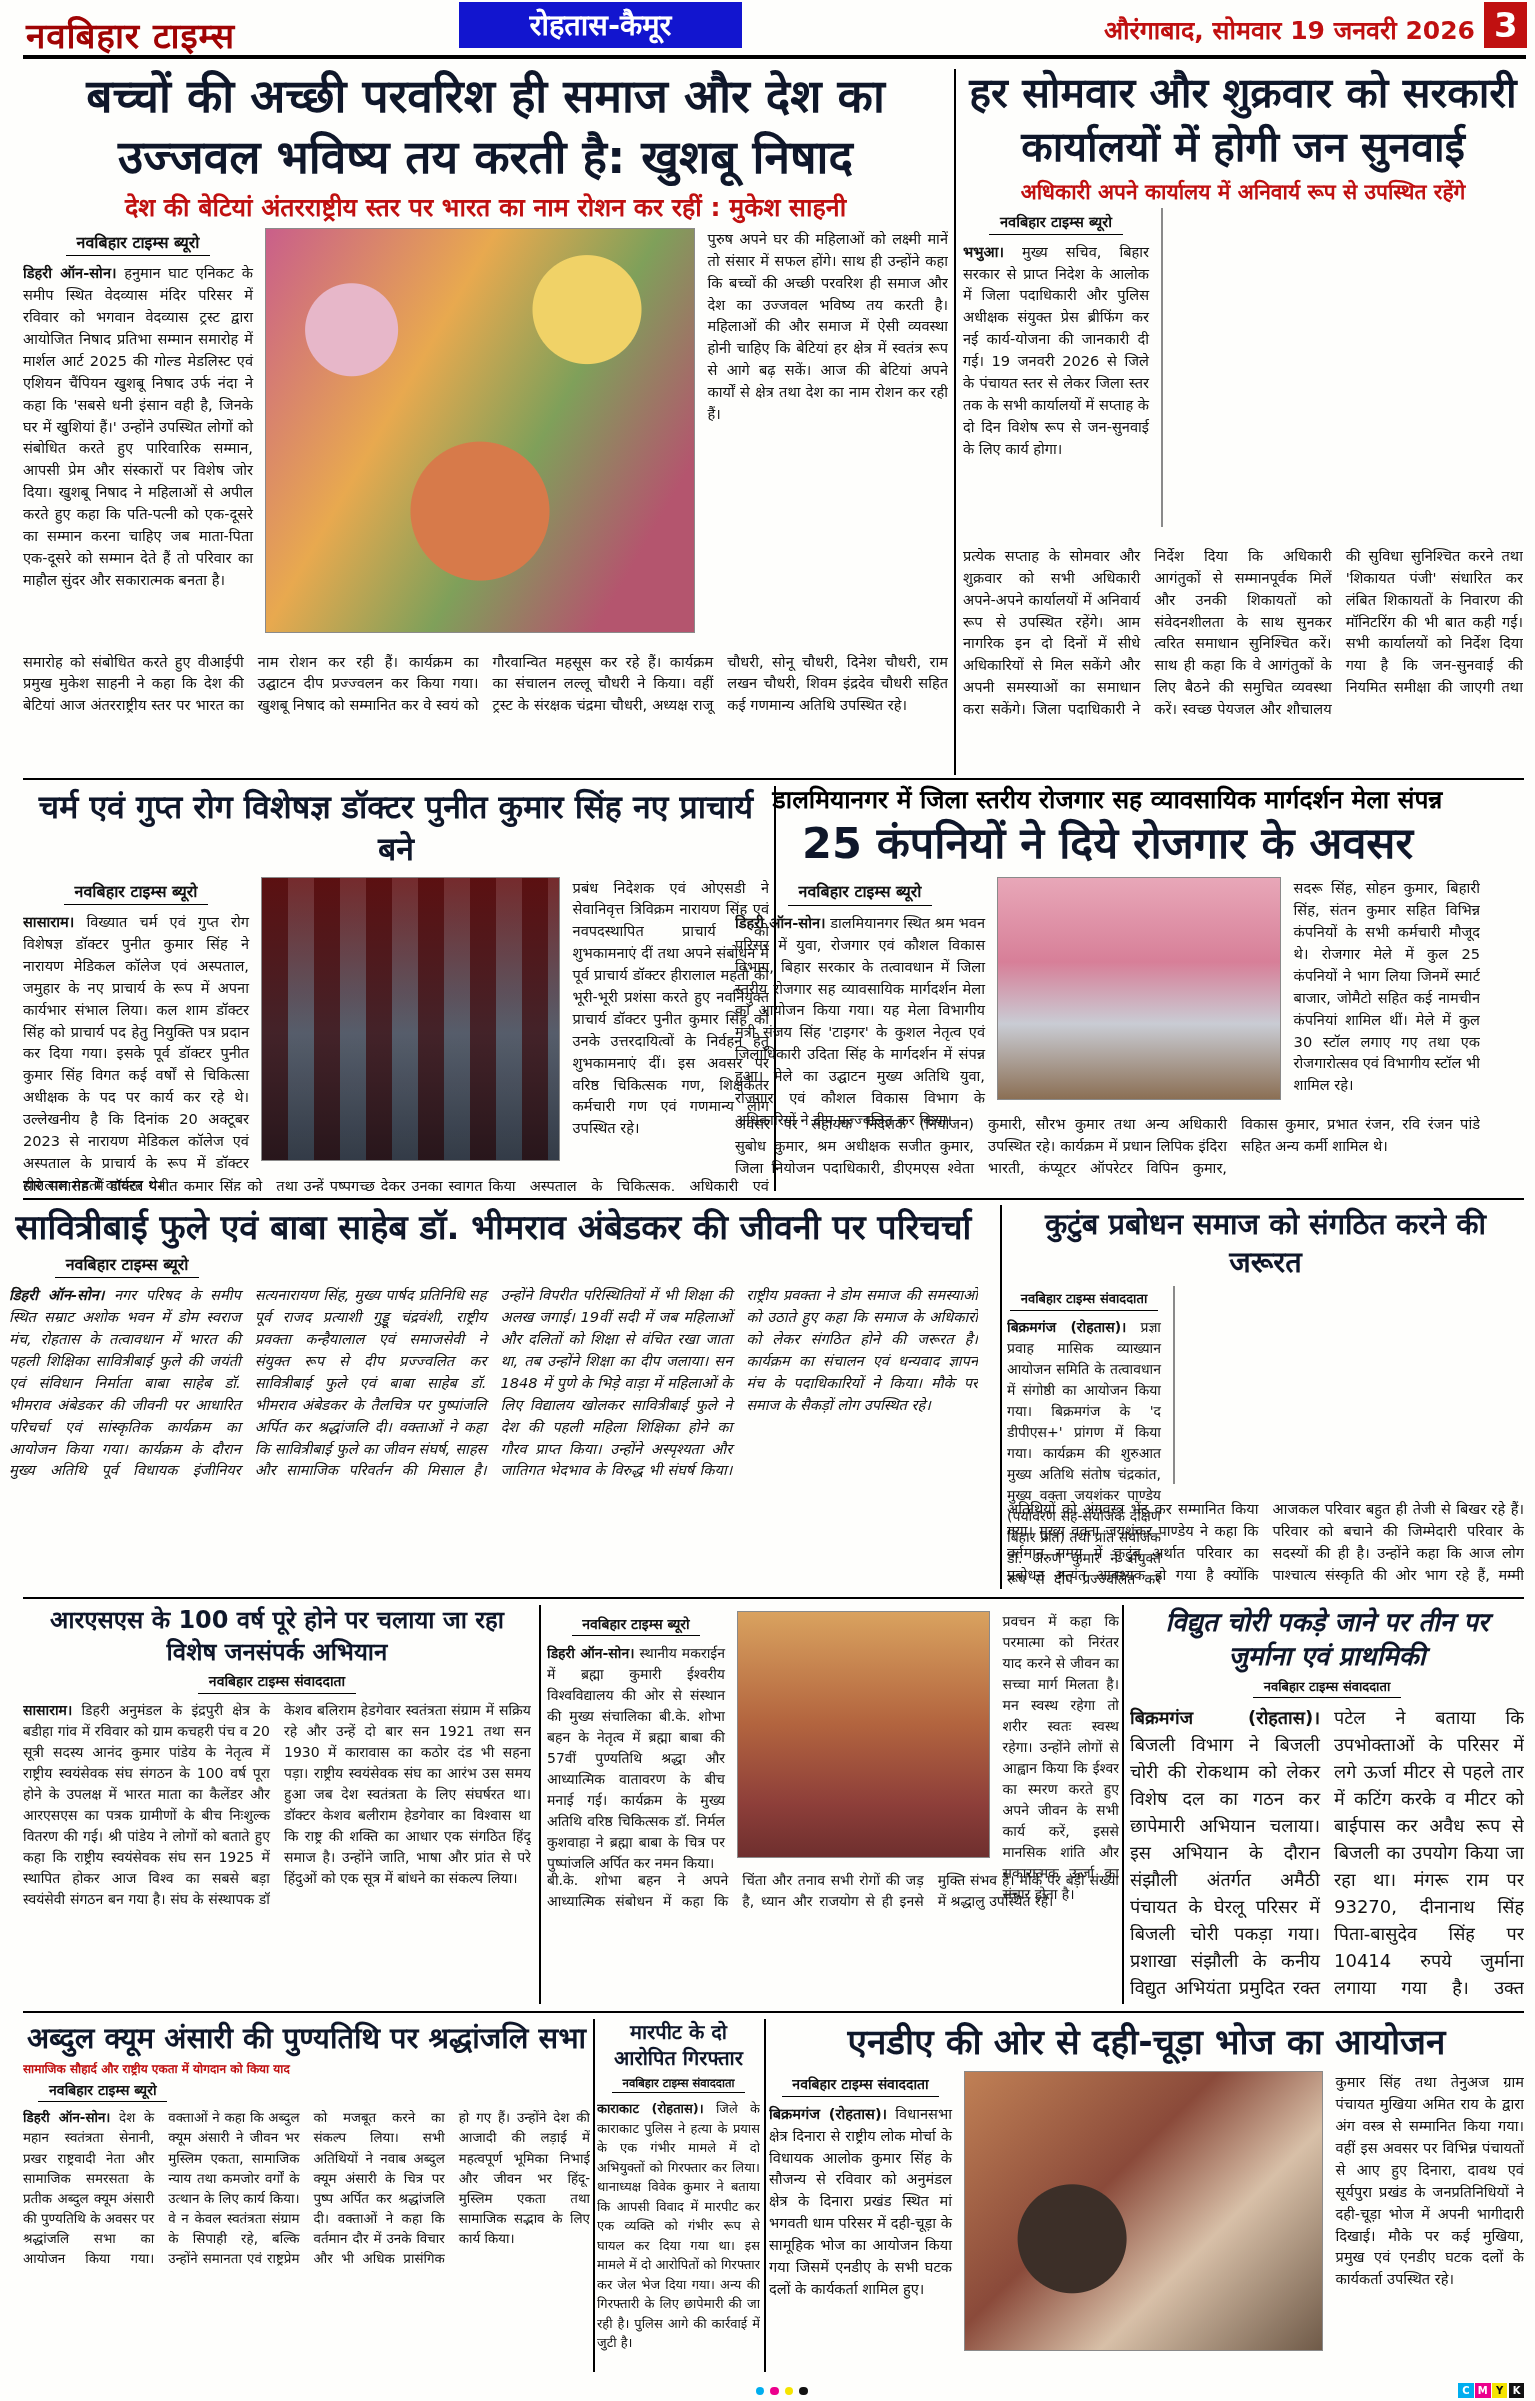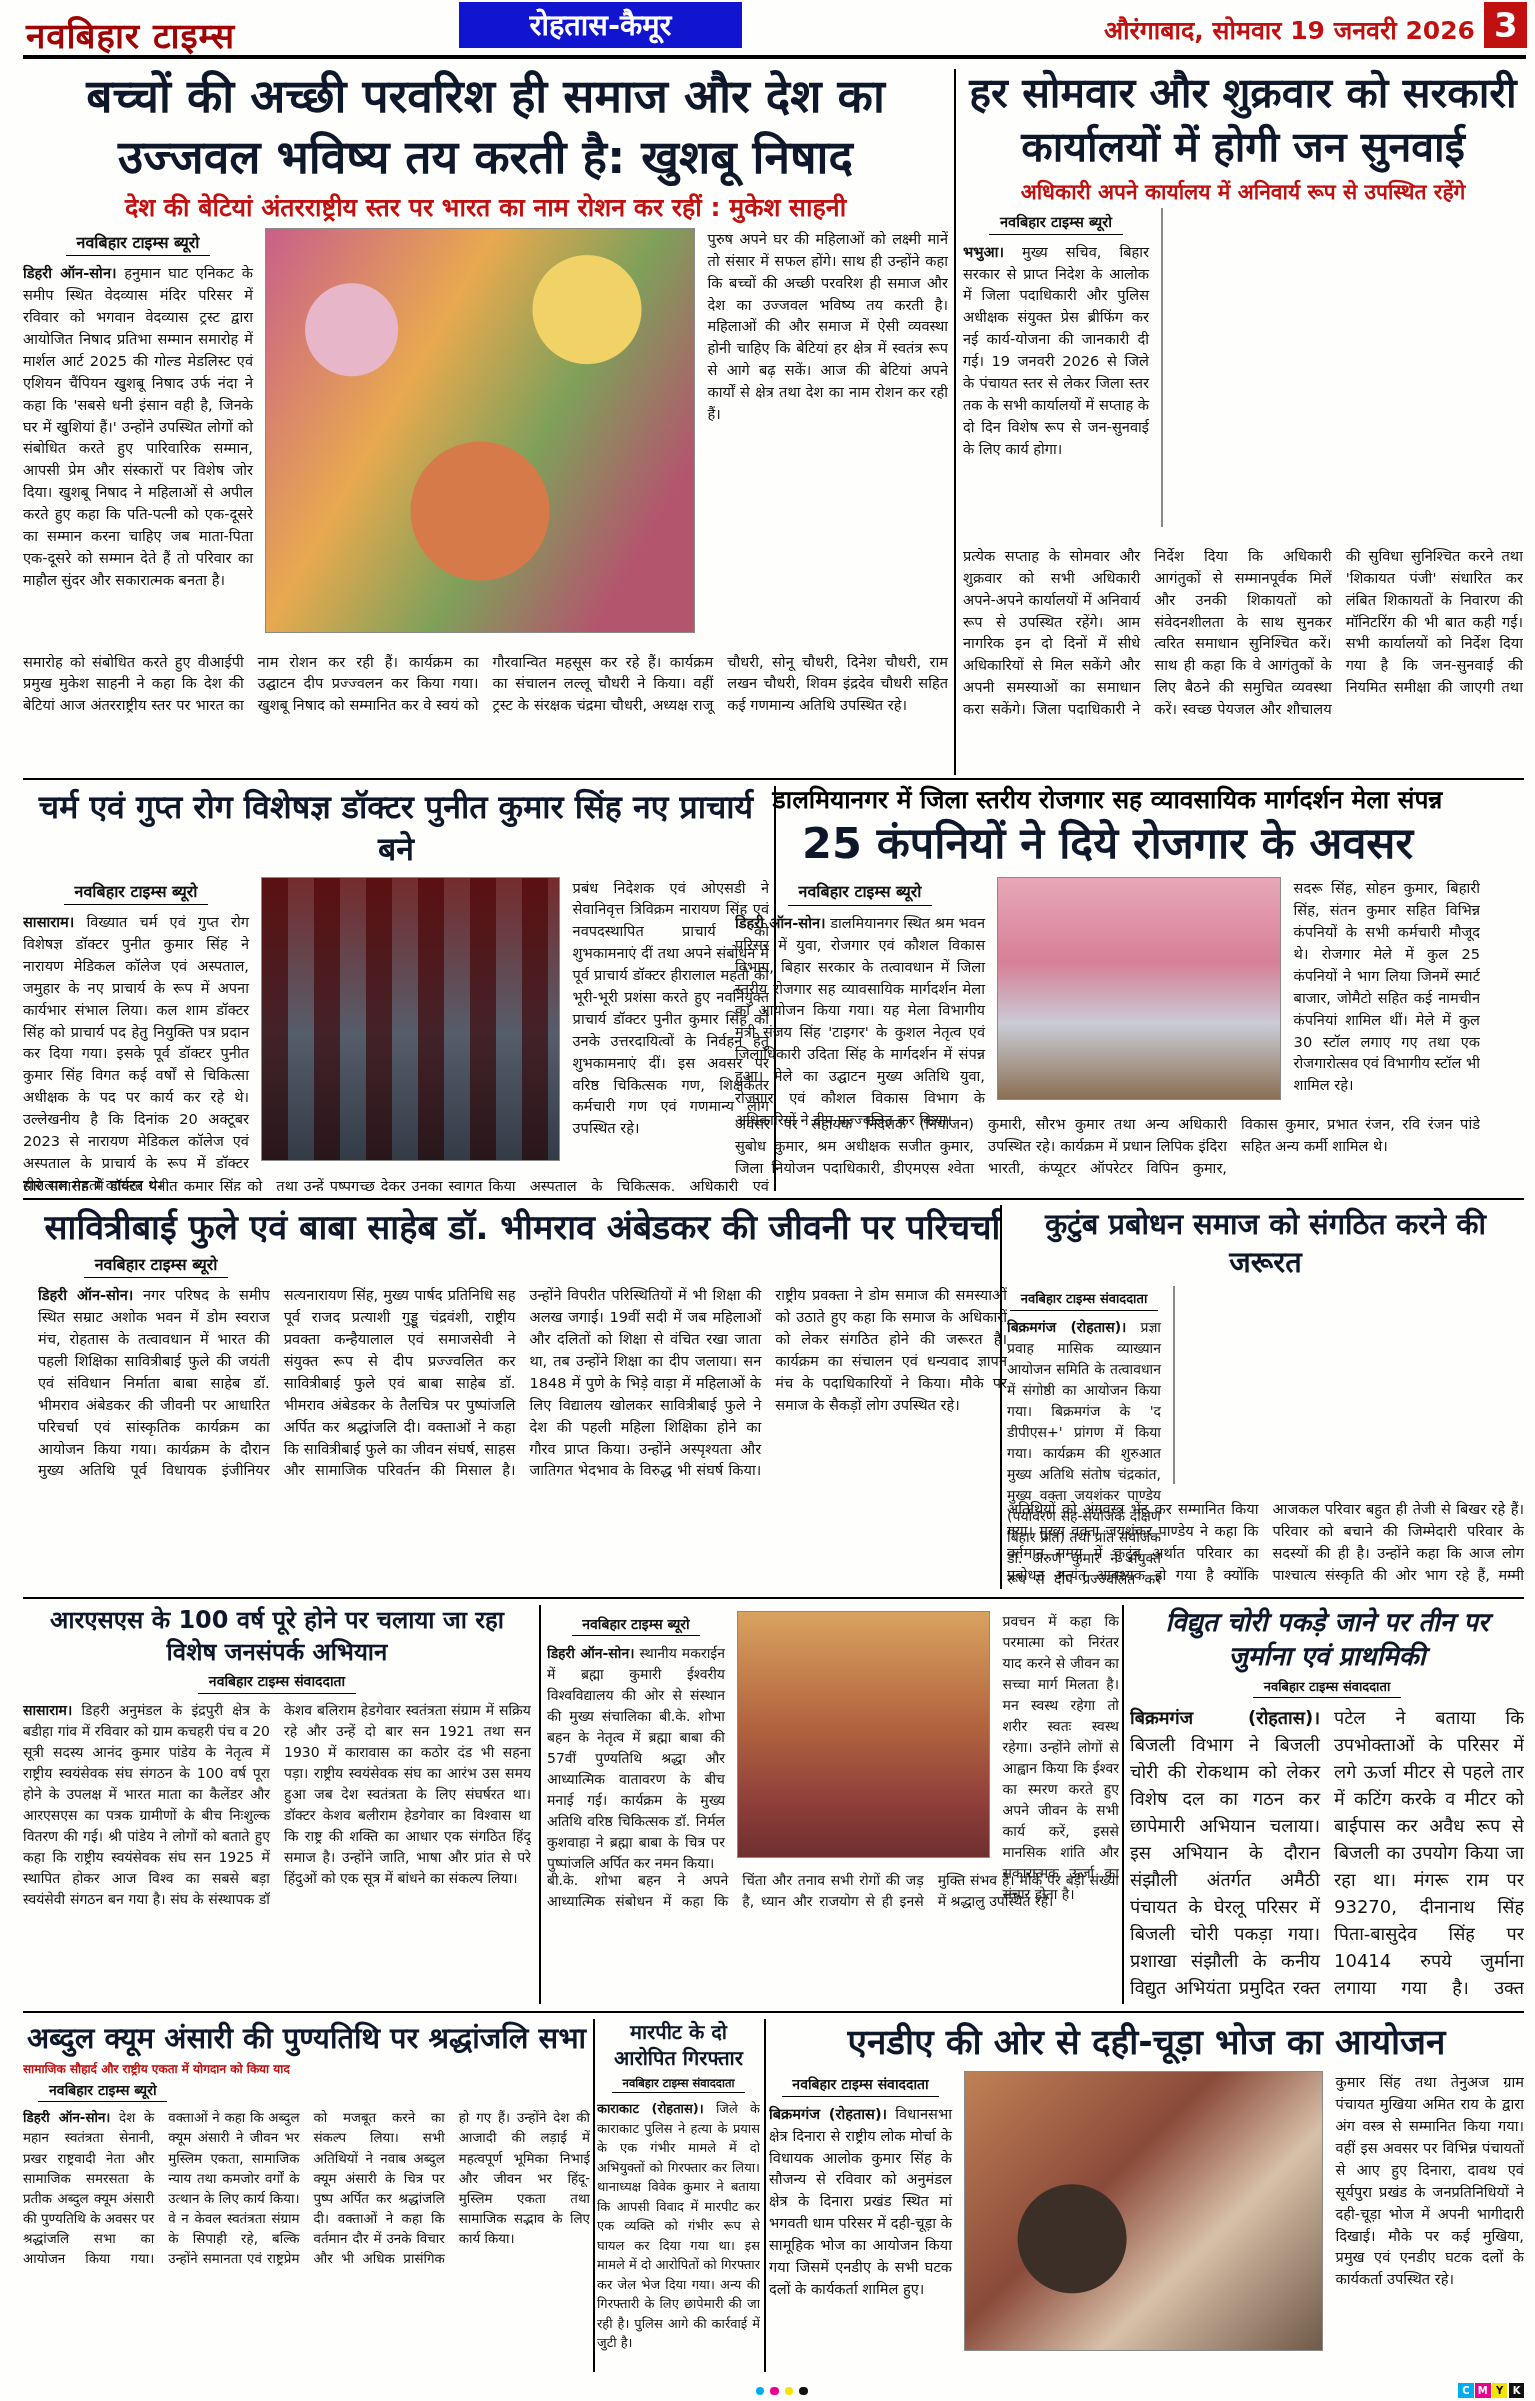--- a/index.html
+++ b/index.html
@@ -136,24 +136,24 @@
       </div>
       <div class="photo ph-jobfair colfix" style="width:284px;height:223px;"></div>
       <div class="colflex bod">सदरू सिंह, सोहन कुमार, बिहारी सिंह, संतन कुमार सहित विभिन्न कंपनियों के सभी कर्मचारी मौजूद थे। रोजगार मेले में कुल 25 कंपनियों ने भाग लिया जिनमें स्मार्ट बाजार, जोमैटो सहित कई नामचीन कंपनियां शामिल थीं। मेले में कुल 30 स्टॉल लगाए गए तथा एक रोजगारोत्सव एवं विभागीय स्टॉल भी शामिल रहे।</div>
     </div>
     <div class="c3 bod" style="height:98px;margin-top:6.1px;">अवसर पर सहायक निदेशक (नियोजन) सुबोध कुमार, श्रम अधीक्षक सजीत कुमार, जिला नियोजन पदाधिकारी, डीएमएस श्वेता कुमारी, सौरभ कुमार तथा अन्य अधिकारी उपस्थित रहे। कार्यक्रम में प्रधान लिपिक इंदिरा भारती, कंप्यूटर ऑपरेटर विपिन कुमार, विकास कुमार, प्रभात रंजन, रवि रंजन पांडे सहित अन्य कर्मी शामिल थे।</div>
   </div>
 
   <div class="hdiv" style="left:23px;right:11.5px;top:1198px;"></div>
   <div class="vdiv" style="left:774px;top:786px;height:405px;"></div>
 
-  <div class="art" style="left:38px;top:1205px;width:969px;height:384px;">
+  <div class="art" style="left:9px;top:1205px;width:969px;height:384px;">
     <h1 class="h1" style="font-size:34px;">सावित्रीबाई फुले एवं बाबा साहेब डॉ. भीमराव अंबेडकर की जीवनी पर परिचर्चा</h1>
     <span class="byl" style="margin-left:46px;">नवबिहार टाइम्स ब्यूरो</span>
-    <div class="c4 bod" style="height:292px;">
+    <div class="c4 bod" style="height:292px;font-style:italic;">
       <span class="dl">डिहरी ऑन-सोन।</span>
       <span>नगर परिषद के समीप स्थित सम्राट अशोक भवन में डोम स्वराज मंच, रोहतास के तत्वावधान में भारत की पहली शिक्षिका सावित्रीबाई फुले की जयंती एवं संविधान निर्माता बाबा साहेब डॉ. भीमराव अंबेडकर की जीवनी पर आधारित परिचर्चा एवं सांस्कृतिक कार्यक्रम का आयोजन किया गया। कार्यक्रम के दौरान मुख्य अतिथि पूर्व विधायक इंजीनियर सत्यनारायण सिंह, मुख्य पार्षद प्रतिनिधि सह पूर्व राजद प्रत्याशी गुड्डू चंद्रवंशी, राष्ट्रीय प्रवक्ता कन्हैयालाल एवं समाजसेवी ने संयुक्त रूप से दीप प्रज्ज्वलित कर सावित्रीबाई फुले एवं बाबा साहेब डॉ. भीमराव अंबेडकर के तैलचित्र पर पुष्पांजलि अर्पित कर श्रद्धांजलि दी। वक्ताओं ने कहा कि सावित्रीबाई फुले का जीवन संघर्ष, साहस और सामाजिक परिवर्तन की मिसाल है। उन्होंने विपरीत परिस्थितियों में भी शिक्षा की अलख जगाई। 19वीं सदी में जब महिलाओं और दलितों को शिक्षा से वंचित रखा जाता था, तब उन्होंने शिक्षा का दीप जलाया। सन 1848 में पुणे के भिड़े वाड़ा में महिलाओं के लिए विद्यालय खोलकर सावित्रीबाई फुले ने देश की पहली महिला शिक्षिका होने का गौरव प्राप्त किया। उन्होंने अस्पृश्यता और जातिगत भेदभाव के विरुद्ध भी संघर्ष किया। राष्ट्रीय प्रवक्ता ने डोम समाज की समस्याओं को उठाते हुए कहा कि समाज के अधिकारों को लेकर संगठित होने की जरूरत है। कार्यक्रम का संचालन एवं धन्यवाद ज्ञापन मंच के पदाधिकारियों ने किया। मौके पर समाज के सैकड़ों लोग उपस्थित रहे।</span>
     </div>
   </div>
 
   <div class="art" style="left:1007px;top:1205px;width:517px;height:384px;">
     <h1 class="h1" style="font-size:29px;">कुटुंब प्रबोधन समाज को संगठित करने की जरूरत</h1>
     <div class="row" style="height:206px;margin-top:4.6px;">
       <div class="colfix" style="width:154px;">
         <span class="byl" style="font-size:13px;">नवबिहार टाइम्स संवाददाता</span>

